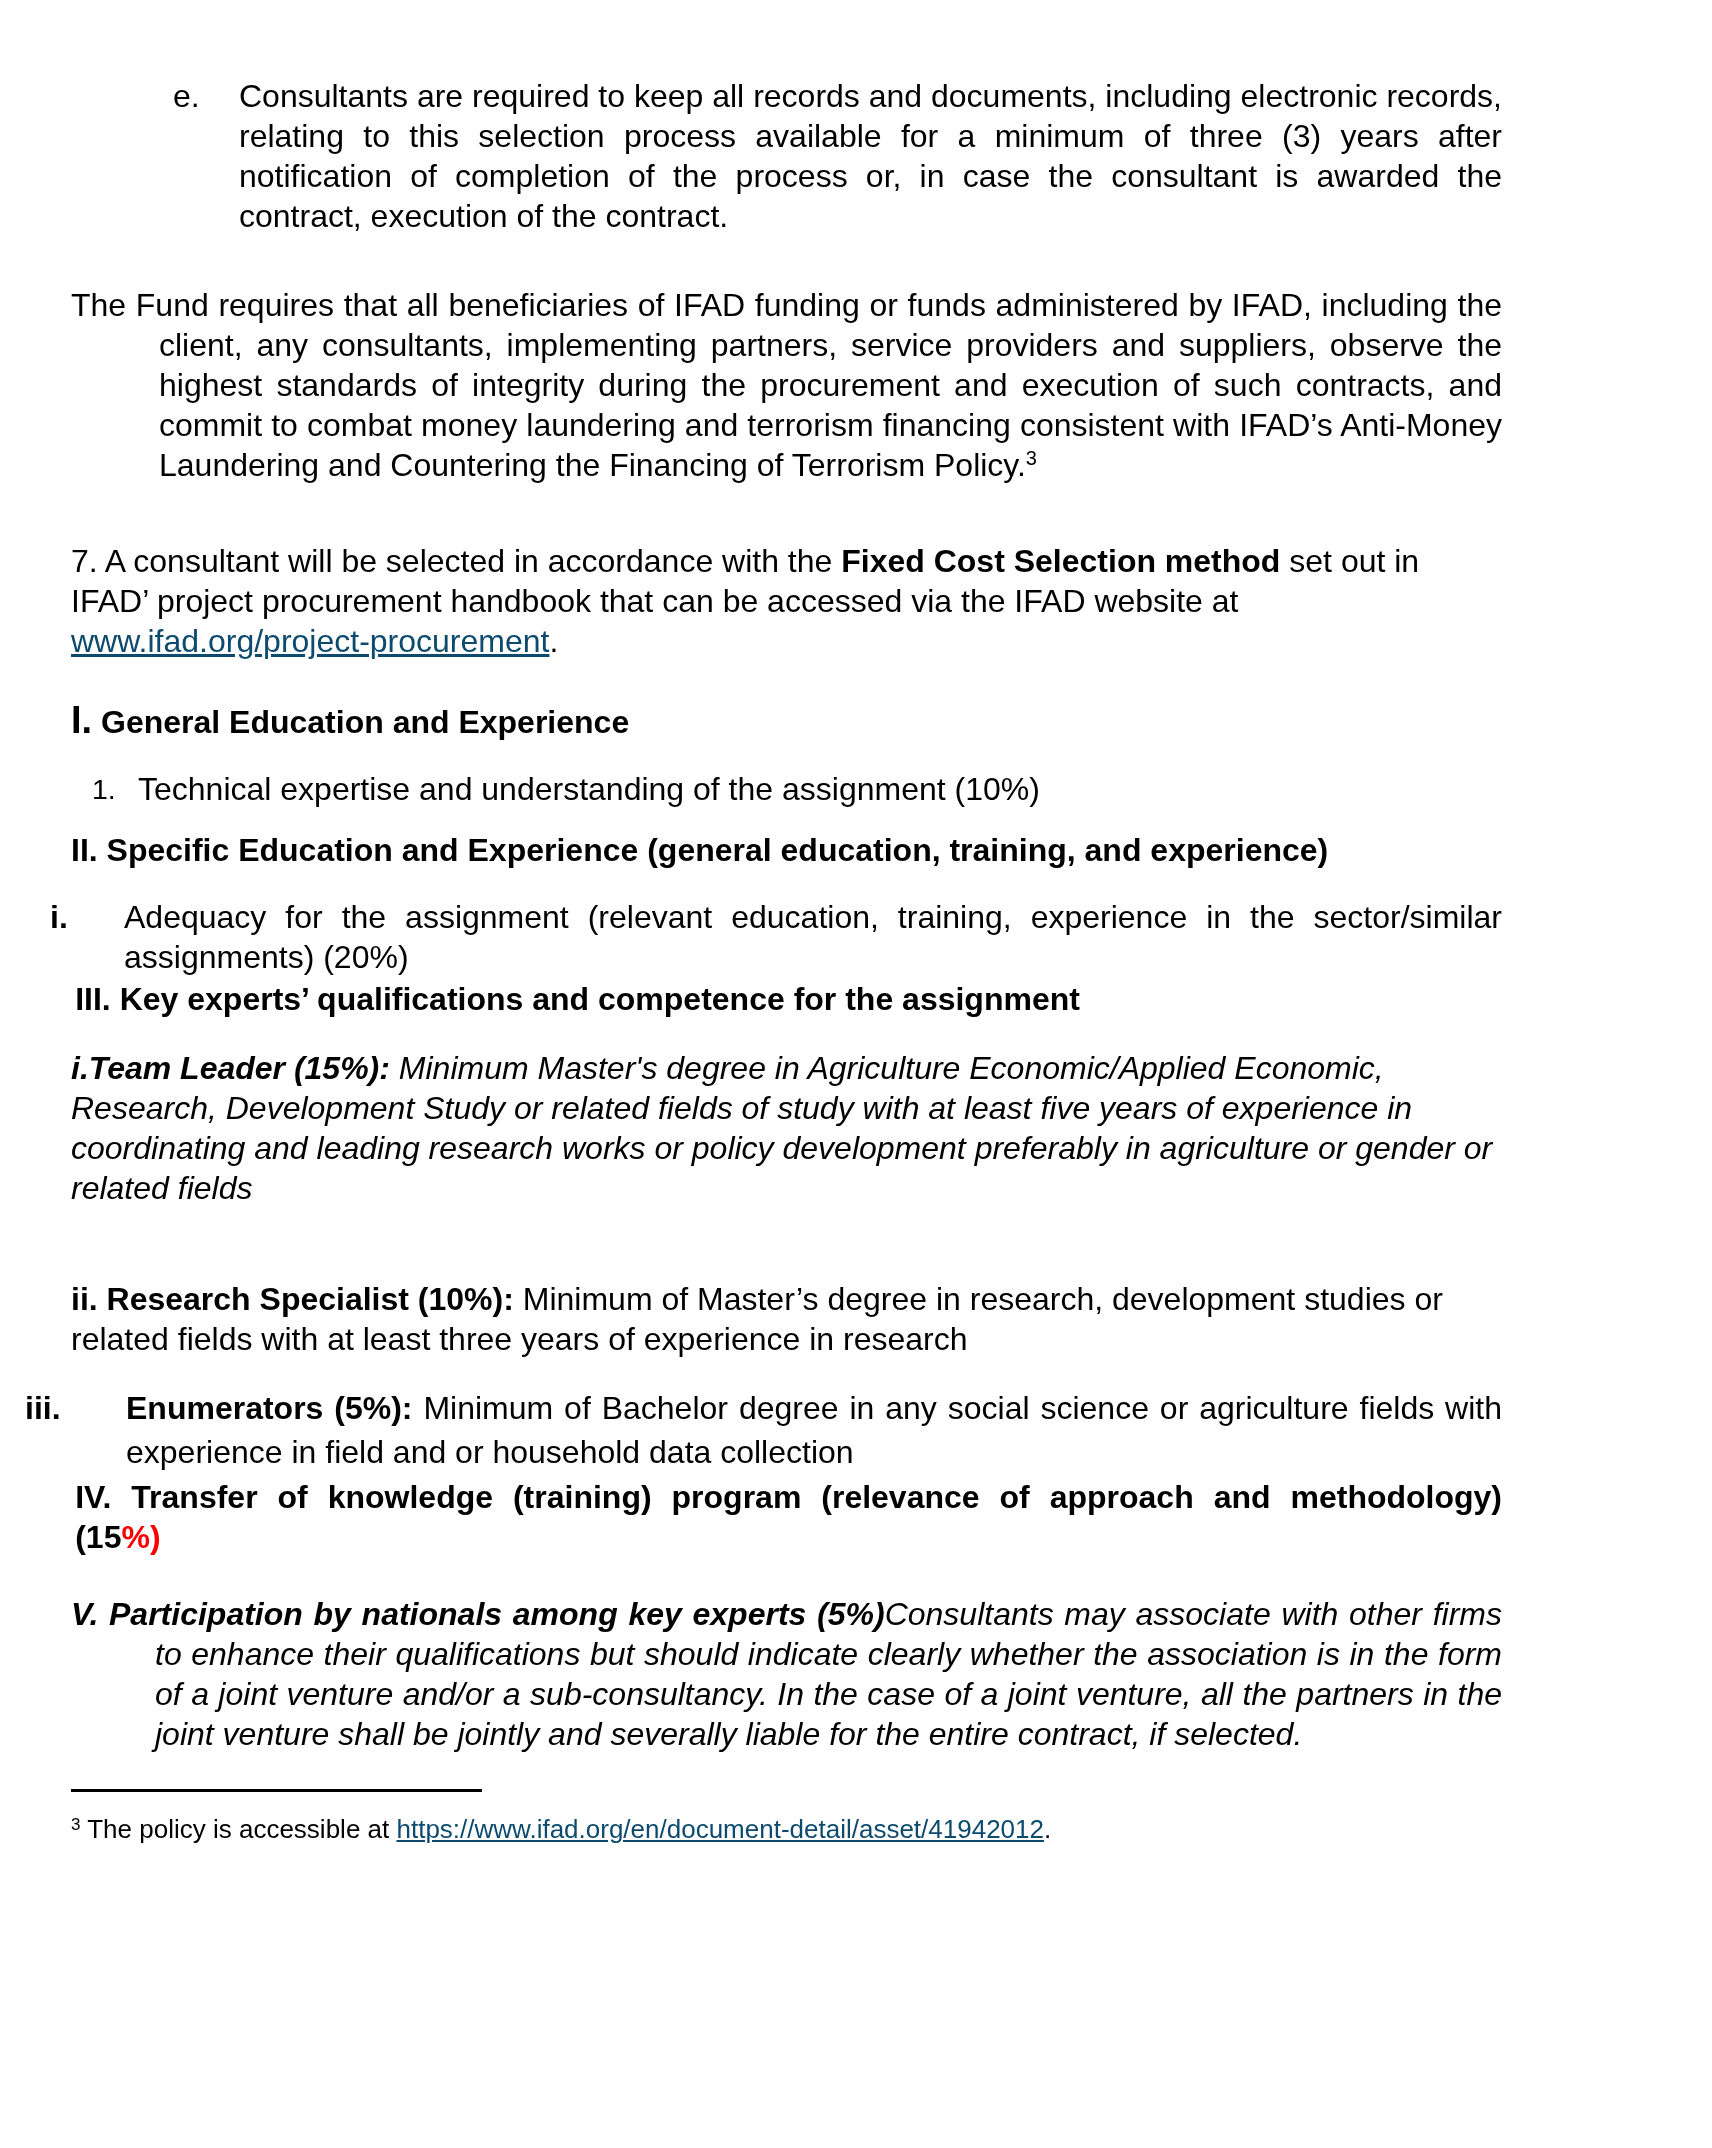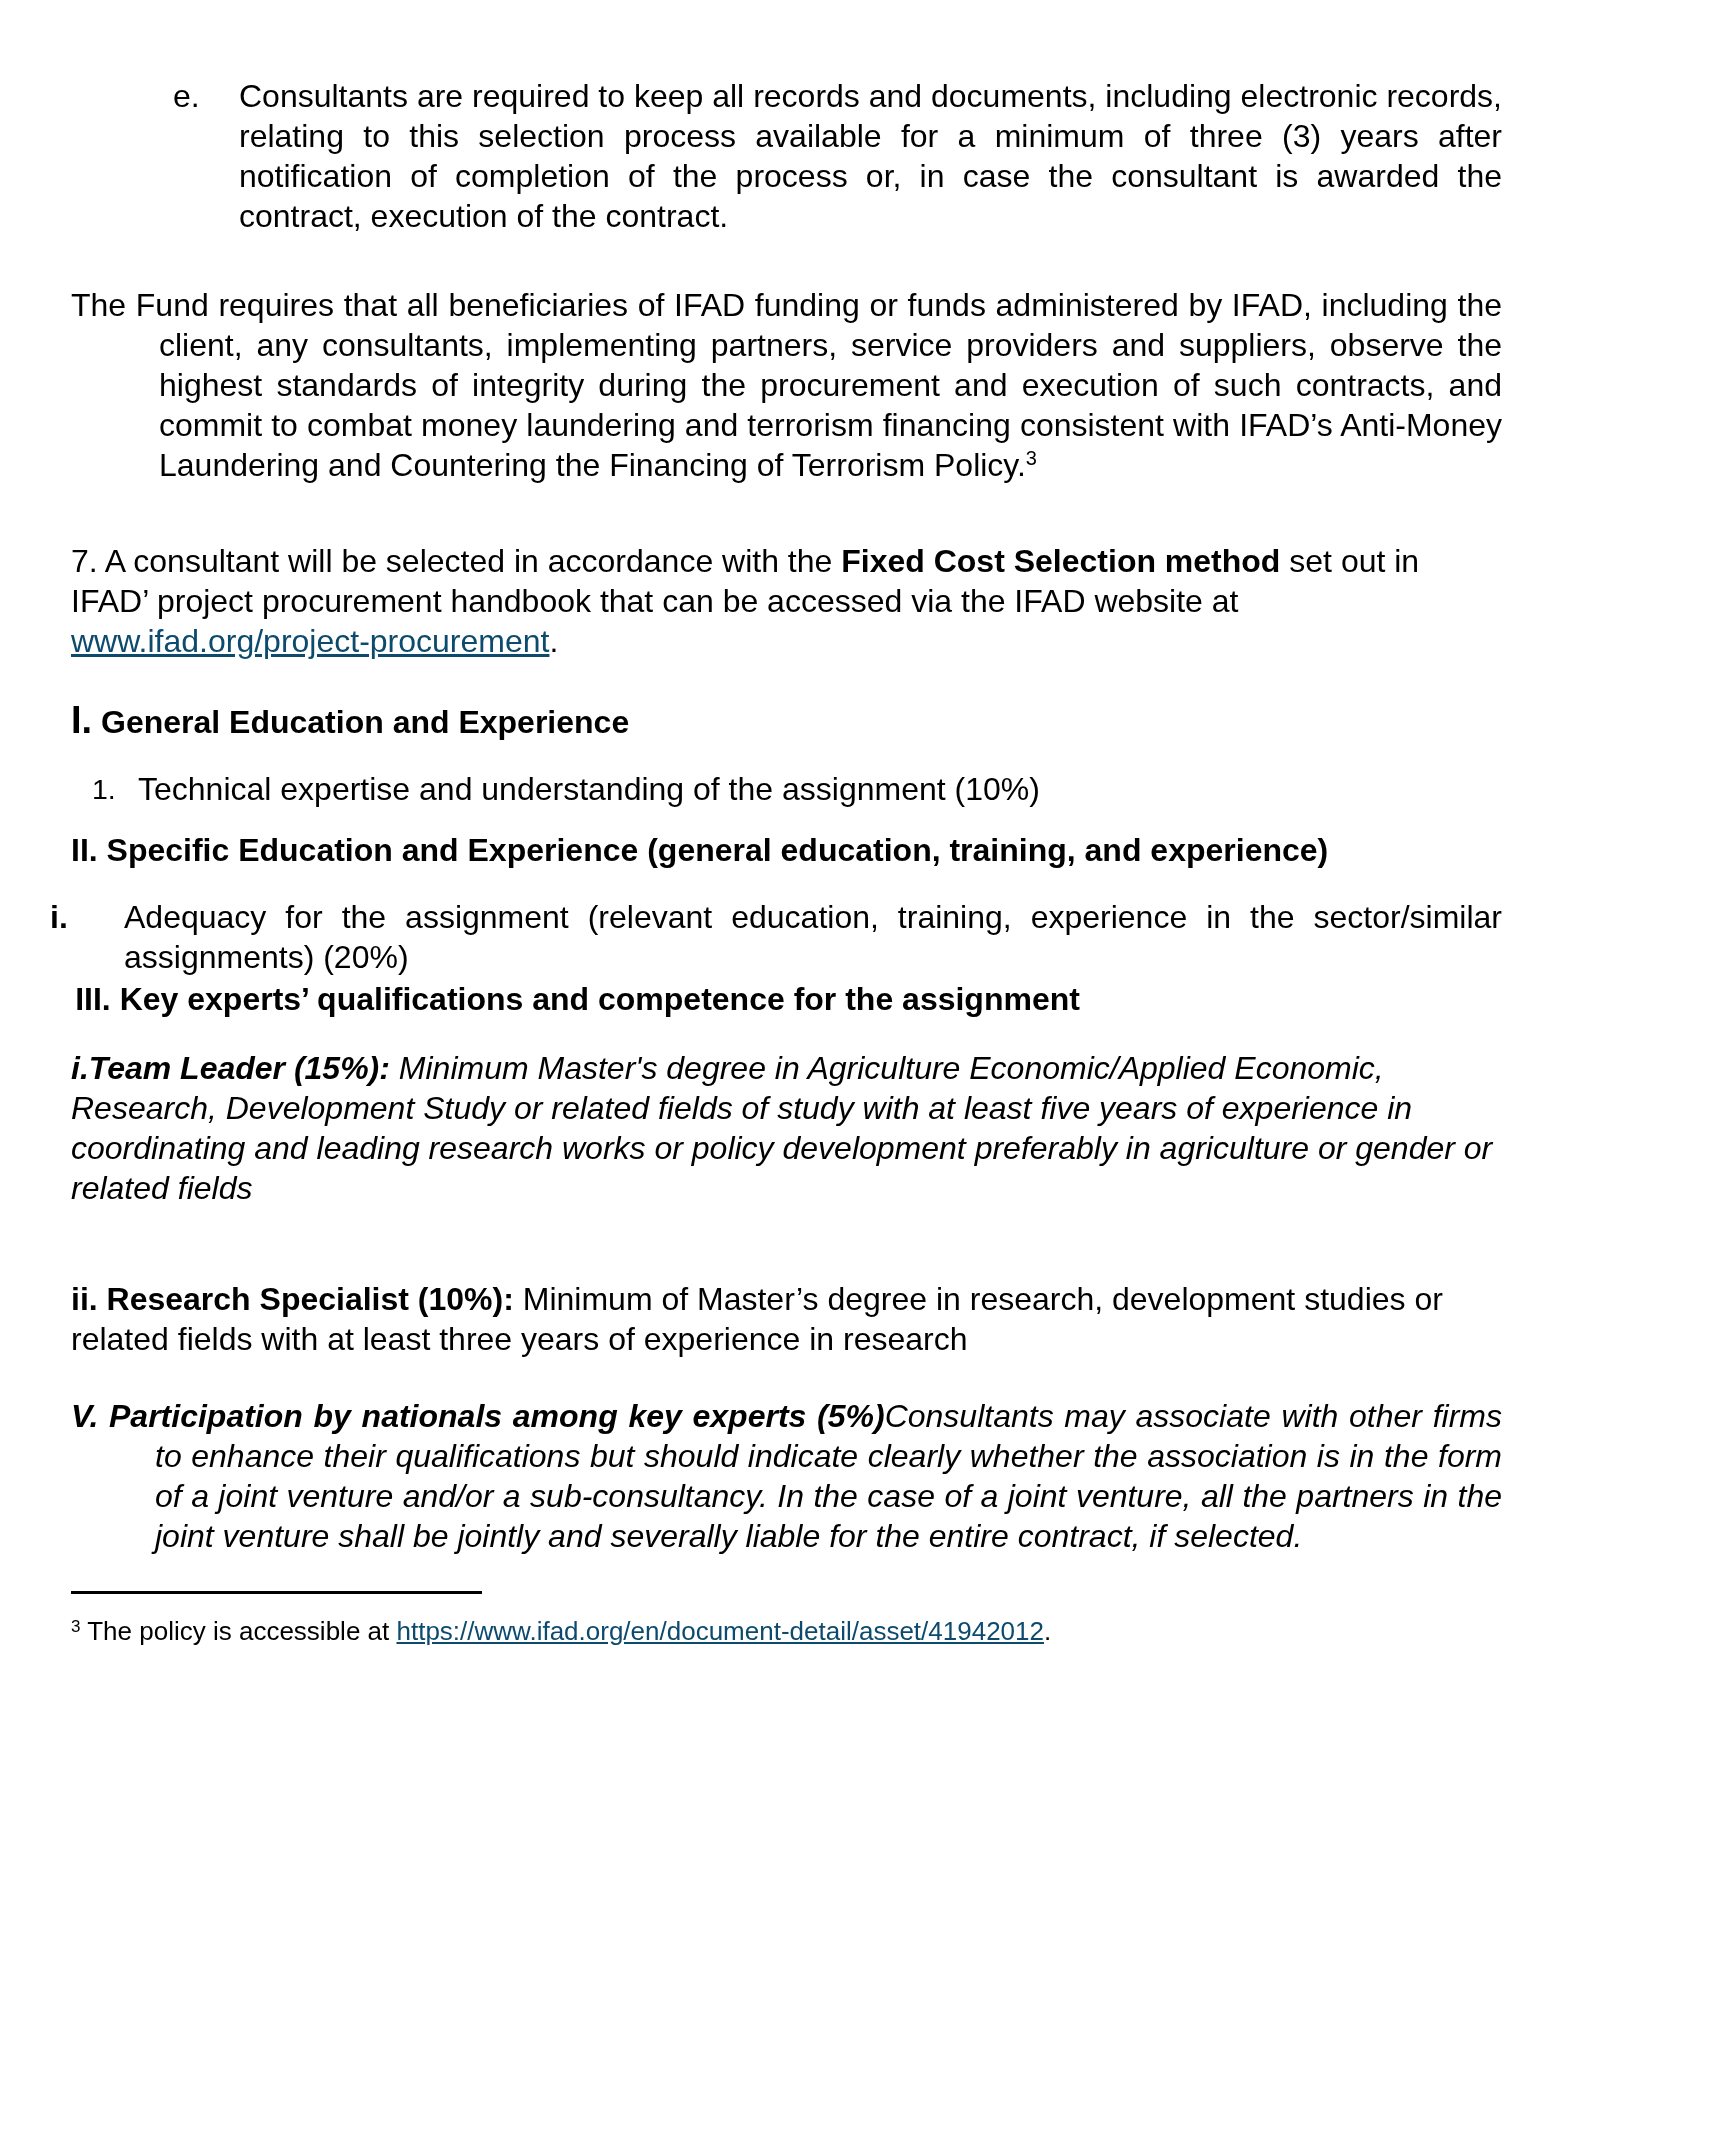--- a/index.html
+++ b/index.html
@@ -95,21 +95,29 @@
     <div class="body just">Adequacy for the assignment (relevant education, training, experience in the sector/similar assignments) (20%)</div>
   </div>
 
 
   <div class="b-s3 bold">III. Key experts’ qualifications and competence for the assignment</div>
 
   <div class="b-team"><span class="bold">i.Team Leader (15%):</span><span> Minimum Master's degree in Agriculture Economic/Applied Economic, Research, Development Study or related fields of study with at least five years of experience in coordinating and leading research works or policy development preferably in agriculture or gender or related fields</span></div>
 
   <div class="b-research"><span class="bold">ii. Research Specialist (10%):</span><span> Minimum of Master’s degree in research, development studies or related fields with at least three years of experience in research</span></div>
 
+  <div class="li b-item-iii">
+    <span class="marker">iii.</span>
+    <div class="body just"><span class="bold">Enumerators (5%):</span><span> Minimum of Bachelor degree in any social science or agriculture fields with experience in field and or household data collection</span></div>
+  </div>
 
+  <div class="b-s4 bold">
+    <div class="line1">IV. Transfer of knowledge (training) program (relevance of approach and methodology)</div>
+    <div class="line2"><span>(15</span><span class="red">%)</span></div>
+  </div>
 
   <div class="b-v just"><span class="bold">V. Participation by nationals among key experts (5%)</span><span>Consultants may associate with other firms to enhance their qualifications but should indicate clearly whether the association is in the form of a joint venture and/or a sub-consultancy. In the case of a joint venture, all the partners in the joint venture shall be jointly and severally liable for the entire contract, if selected.</span></div>
 
   <div class="fn-sep"></div>
 
   <div class="b-fn"><span class="fnsup">3</span><span> The policy is accessible at </span><a class="link" href="#">https://www.ifad.org/en/document-detail/asset/41942012</a><span>.</span></div>
 
 </div>
 
 

